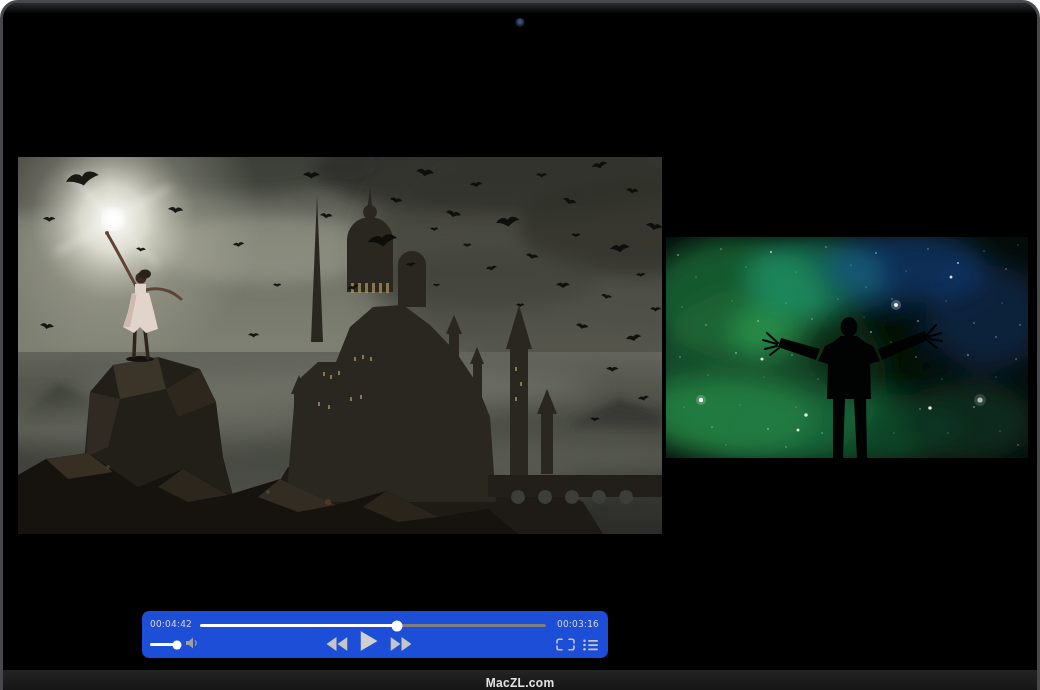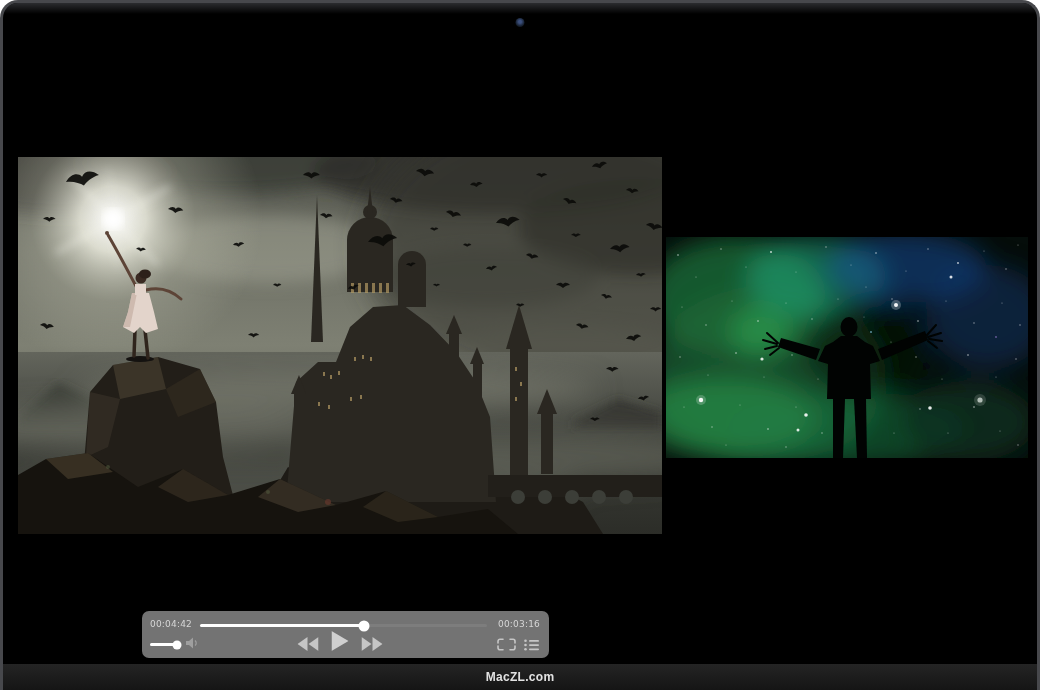--- a/index.html
+++ b/index.html
@@ -9,39 +9,39 @@
           border-radius:18px 18px 0 0;box-sizing:border-box;overflow:hidden;}
   .device::before{content:"";position:absolute;top:0;left:0;right:0;height:11px;
           background:linear-gradient(#2b2c2f,rgba(0,0,0,0));pointer-events:none;}
   .camera{position:absolute;top:15px;left:50%;transform:translateX(-50%);width:9px;height:9px;border-radius:50%;
           background:radial-gradient(circle at 50% 42%,#3b4f7d 0 20%,#16202f 62%,#05070a 100%);}
   .video{position:absolute;background:#000;}
   .video-left{left:15px;top:154px;width:644px;height:377px;}
   .video-right{left:663px;top:234px;width:362px;height:221px;}
   .video svg{display:block;width:100%;height:100%;}
 
-  .controls{position:absolute;left:139px;top:608px;width:407px;height:47px;background:#737373;
+  .controls{position:absolute;left:139px;top:608px;width:466px;height:47px;background:#1d4ed8;
             border-radius:7px;}
   .time{position:absolute;top:8px;font-size:9px;color:#d6d6d6;font-family:"DejaVu Sans",sans-serif;letter-spacing:.2px;}
   .elapsed{left:8px;}
   .remaining{right:9px;margin-left:23px;}
   .track{position:absolute;left:58px;right:62px;top:13px;height:3px;background:#7d7d7d;border-radius:2px;}
   .track-played{position:absolute;left:0;top:0;bottom:0;background:#fff;border-radius:2px;}
   .knob{position:absolute;top:50%;width:11px;height:11px;background:#fff;border-radius:50%;
         transform:translate(-50%,-50%);}
   .vol-track{position:absolute;left:8px;top:32px;width:27px;height:3px;background:#8a8a8a;border-radius:2px;}
   .vol-fill{position:absolute;left:0;top:0;bottom:0;background:#fff;border-radius:2px;}
   .vol-knob{position:absolute;top:50%;width:9px;height:9px;background:#fff;border-radius:50%;
         transform:translate(-50%,-50%);}
   .speaker{position:absolute;left:44px;top:26px;}
   .transport{position:absolute;left:50%;top:0;height:100%;transform:translateX(-6px) translateX(-50%);
              display:flex;align-items:flex-end;padding-bottom:7px;gap:13px;box-sizing:border-box;}
   .right-icons{position:absolute;right:10px;top:27px;display:flex;align-items:center;gap:8px;}
-  .bezel-bottom{position:absolute;left:0;right:0;bottom:0;height:26px;
-            background:linear-gradient(#242424,#151515);display:flex;align-items:center;justify-content:center;}
+  .bezel-bottom{position:absolute;left:0;right:0;bottom:0;height:20px;
+            background:linear-gradient(#242424,#151515);display:flex;align-items:flex-end;justify-content:center;}
   .brand{color:#e2e2e2;font-size:12px;font-weight:bold;letter-spacing:.3px;line-height:14px;}
 </style>
 </head>
 <body>
 
 <div class="stage">
   <div class="device">
     <div class="camera"></div>
 
     <div class="video video-left">

